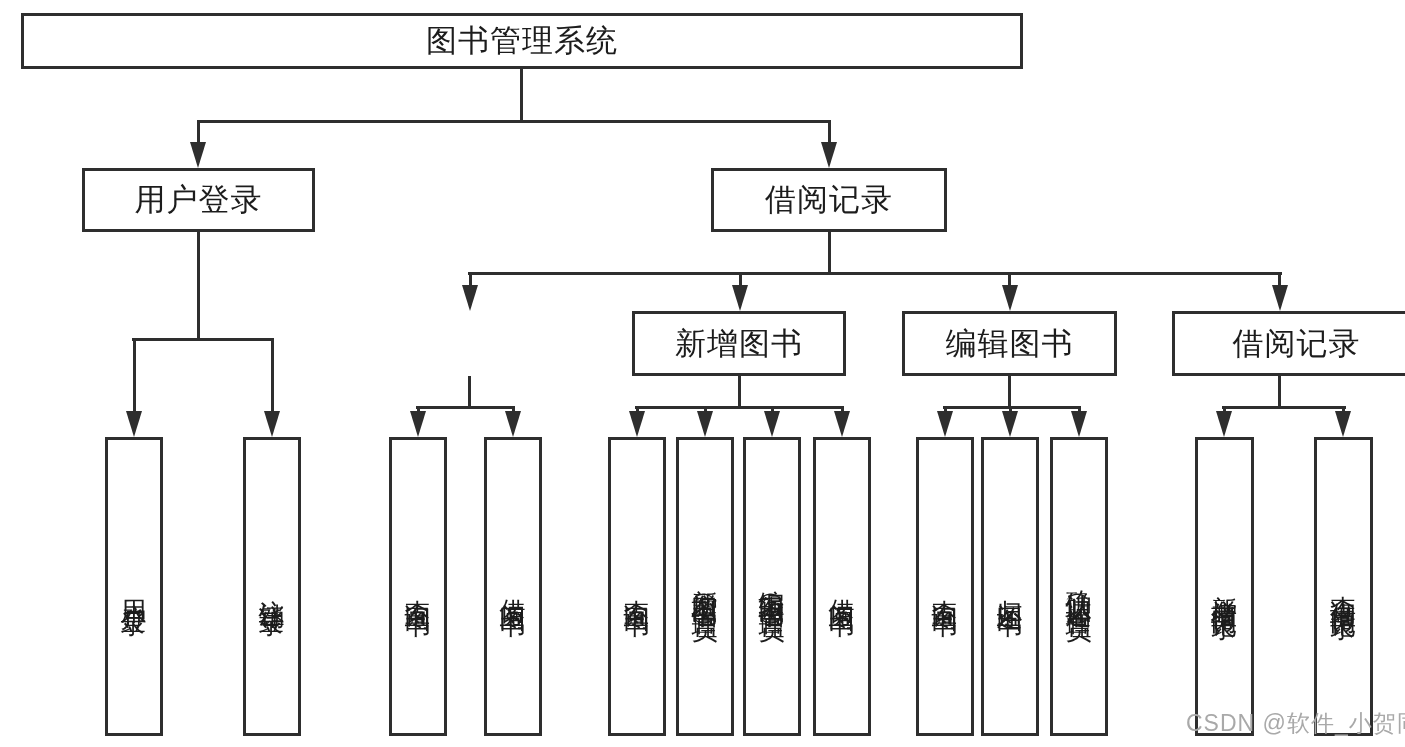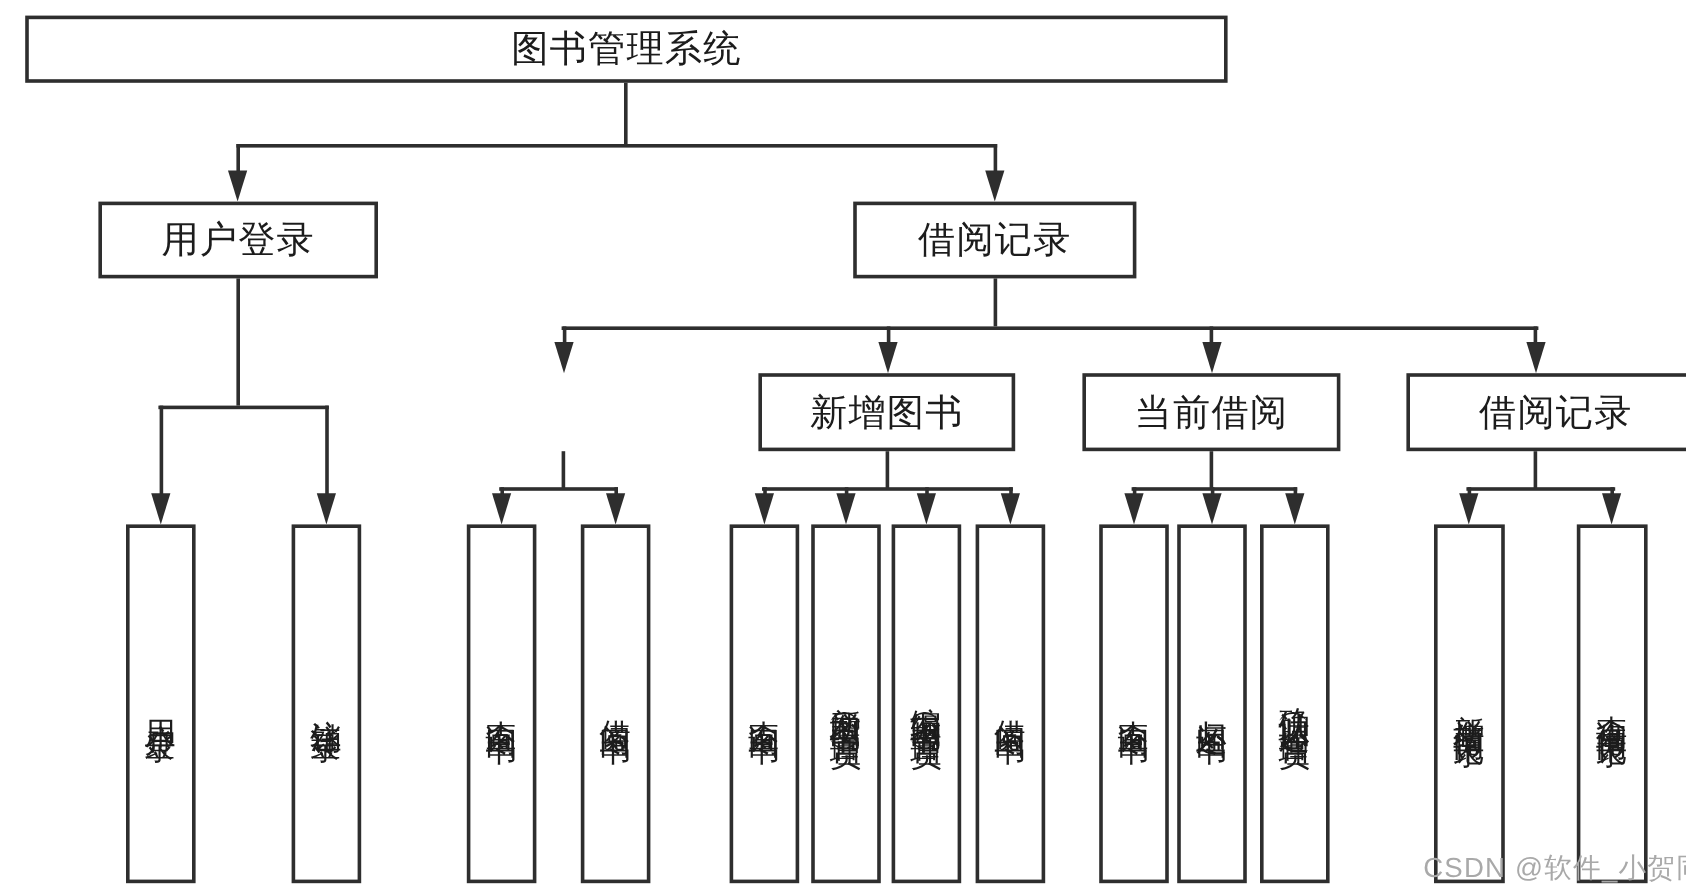--- a/index.html
+++ b/index.html
@@ -67,21 +67,21 @@
   <div class="arrow" style="left:732px;top:285px"></div>
   <div class="vline" style="left:1008px;top:272px;height:18px"></div>
   <div class="arrow" style="left:1002px;top:285px"></div>
   <div class="vline" style="left:1278px;top:272px;height:18px"></div>
   <div class="arrow" style="left:1272px;top:285px"></div>
 
   <div class="box h" style="left:632px;top:311px;width:214px;height:65px">
     <span>新增图书</span>
   </div>
   <div class="box h" style="left:902px;top:311px;width:215px;height:65px">
-    <span>当前借阅</span>
+    <span>编辑图书</span>
   </div>
   <div class="box h" style="left:1172px;top:311px;width:249px;height:65px">
     <span>借阅记录</span>
   </div>
 
   <div class="vline" style="left:468px;top:376px;height:31px"></div>
   <div class="hline" style="left:416px;top:406px;width:99px"></div>
   <div class="vline" style="left:417px;top:406px;height:10px"></div>
   <div class="arrow" style="left:410px;top:411px"></div>
   <div class="vline" style="left:512px;top:406px;height:10px"></div>

